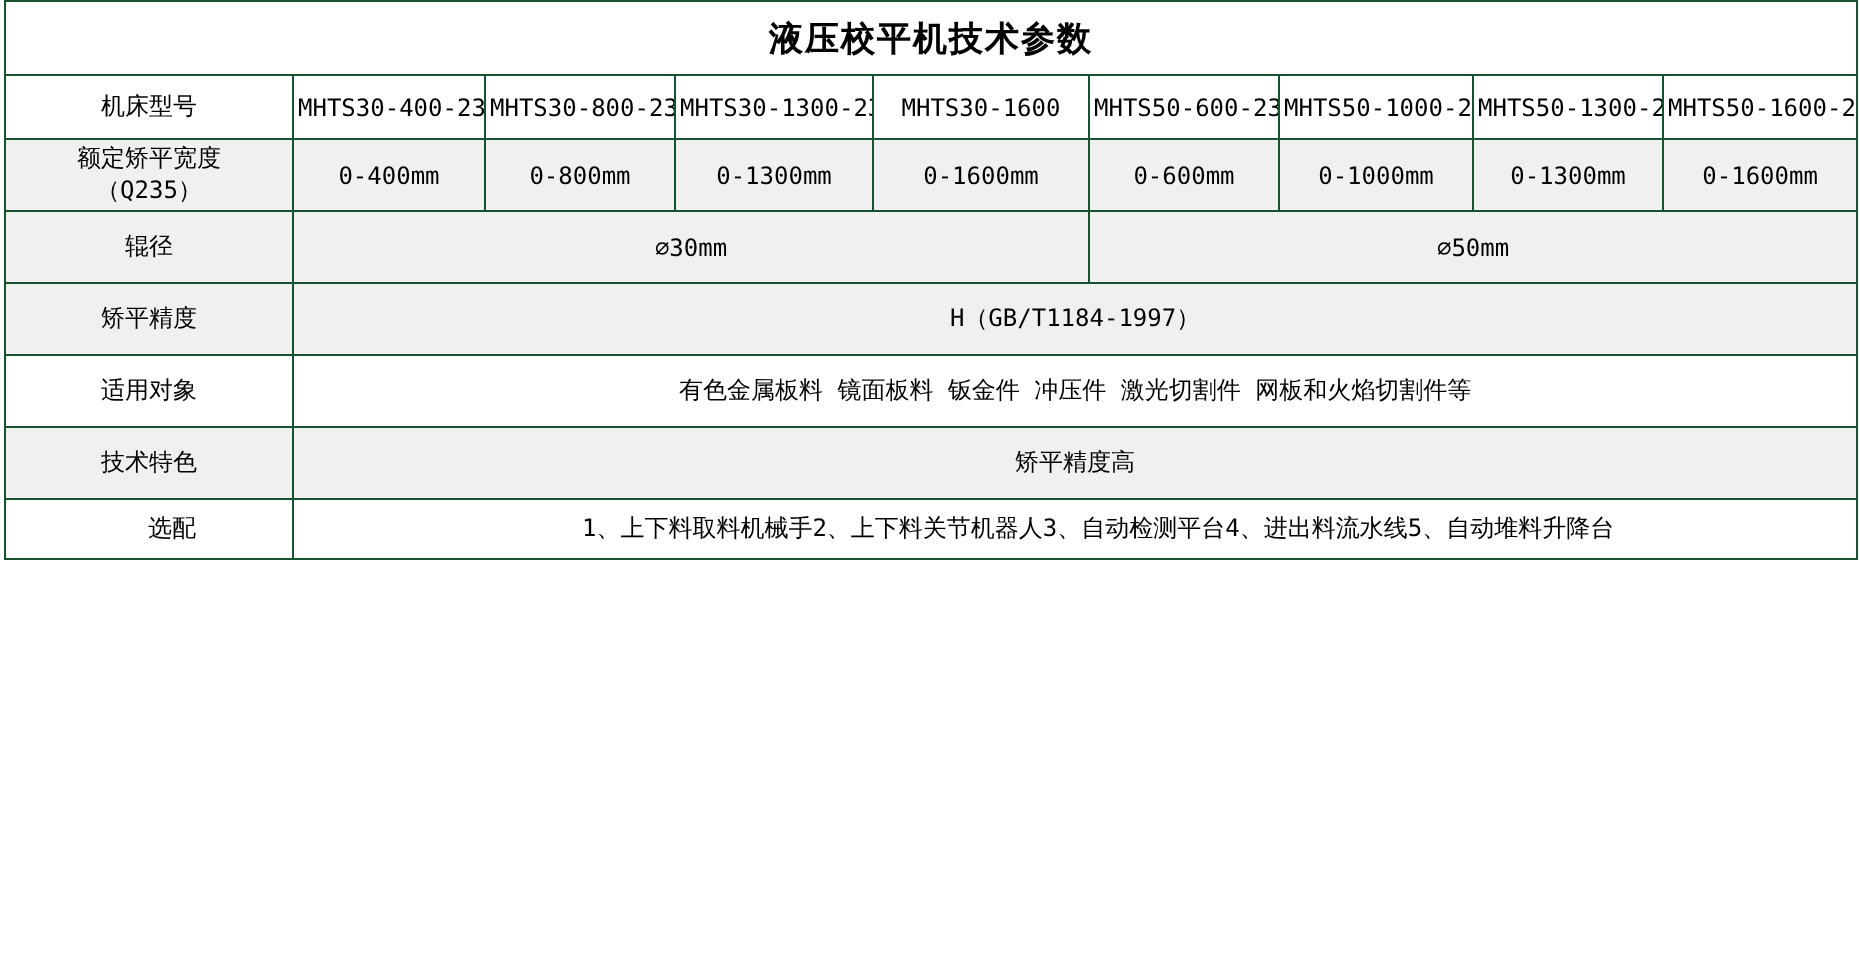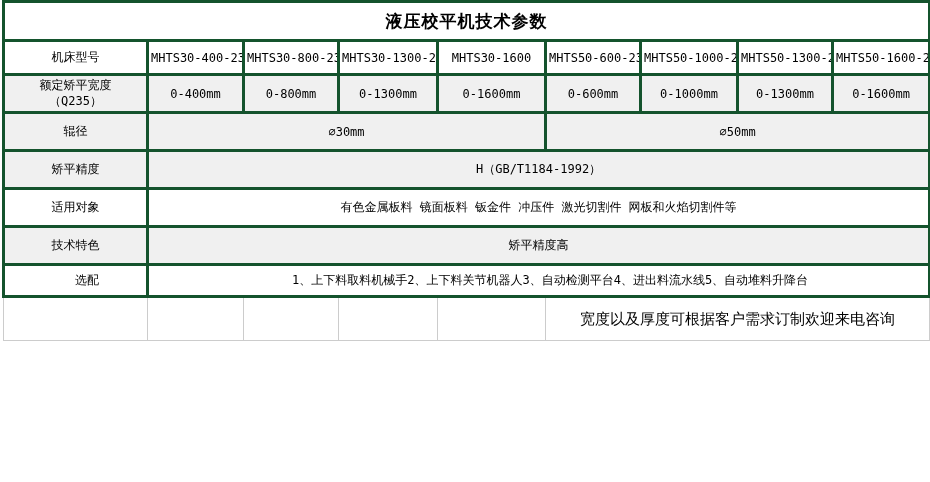--- a/index.html
+++ b/index.html
@@ -6,21 +6,21 @@
   body {
     width:930px; height:482px; overflow:hidden;
     font-family:"DejaVu Sans Mono","DejaVu Sans","Liberation Sans",sans-serif;
     color:#000;
   }
   table.spec {
     border-collapse:collapse; table-layout:fixed;
     width:926px; margin-left:2px;
   }
   td {
-    border:3px solid #14532d;
+    border:1px solid #14532d;
     text-align:center; vertical-align:middle;
     font-size:12px; padding:0 2px; overflow:hidden;
   }
   tr.title-row td {
     height:36px; font-size:17px; font-weight:bold;
     font-family:"DejaVu Sans","Liberation Sans",sans-serif;
     background:#fff; letter-spacing:1px;
   }
   tr.r-header td { height:31px; white-space:nowrap; }
   tr.r-std td    { height:35px; }
@@ -89,40 +89,32 @@
     <td colspan="4">∅30mm</td>
     <td colspan="4">∅50mm</td>
   </tr>
 
 
 
 
 
   <tr class="r-std gray">
     <td>矫平精度</td>
-    <td colspan="8">H（GB/T1184-1992）</td>
+    <td colspan="8">H（GB/T1184-1997）</td>
   </tr>
 
   <tr class="r-std">
     <td>适用对象</td>
     <td colspan="8">有色金属板料 镜面板料 钣金件 冲压件 激光切割件 网板和火焰切割件等</td>
   </tr>
 
   <tr class="r-std gray">
     <td>技术特色</td>
     <td colspan="8">矫平精度高</td>
   </tr>
 
   <tr class="r-std r-options">
     <td>选配</td>
     <td colspan="8">1、上下料取料机械手2、上下料关节机器人3、自动检测平台4、进出料流水线5、自动堆料升降台</td>
   </tr>
 
-  <tr class="footer-row">
-    <td></td>
-    <td></td>
-    <td></td>
-    <td></td>
-    <td></td>
-    <td colspan="4" class="note">宽度以及厚度可根据客户需求订制欢迎来电咨询</td>
-  </tr>
 </tbody>
   </table>
 
 </body></html>

